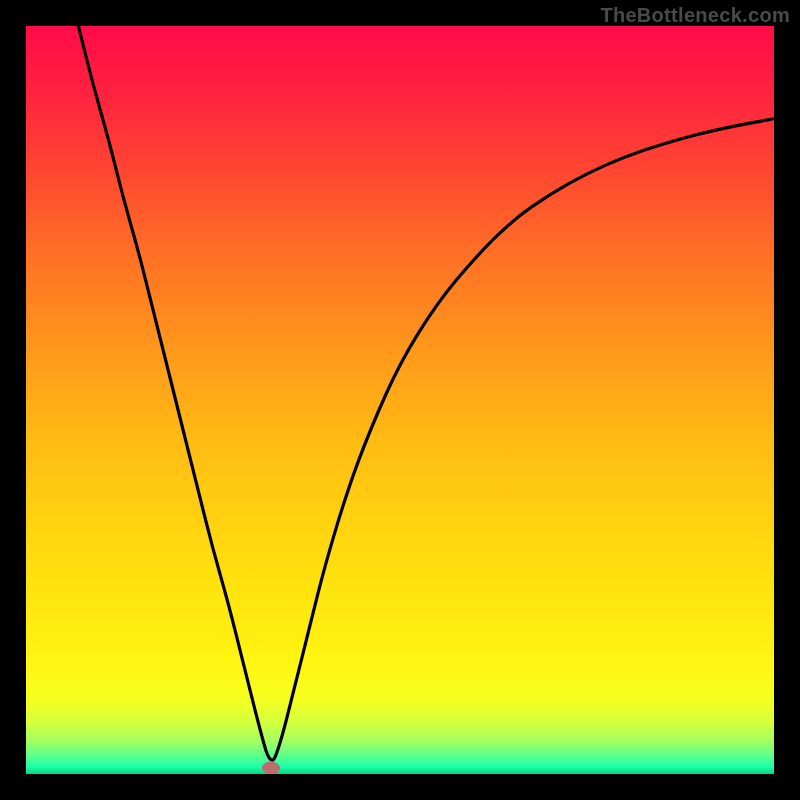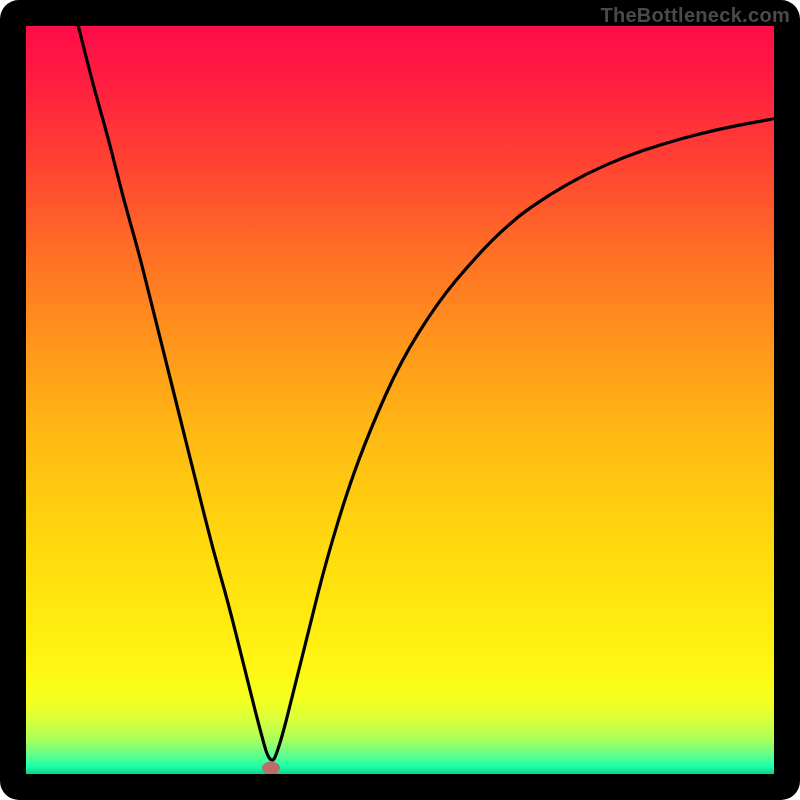--- a/index.html
+++ b/index.html
@@ -8,21 +8,20 @@
     width: 800px;
     height: 800px;
     overflow: hidden;
     font-family: Arial, Helvetica, sans-serif;
   }
   .outer {
     width: 800px;
     height: 800px;
     background: #000;
     position: relative;
-    border-radius: 19px;
   }
   .plot-area {
     position: absolute;
     left: 26px;
     top: 26px;
     width: 748px;
     height: 748px;
     overflow: hidden;
   }
   .plot-area svg {

